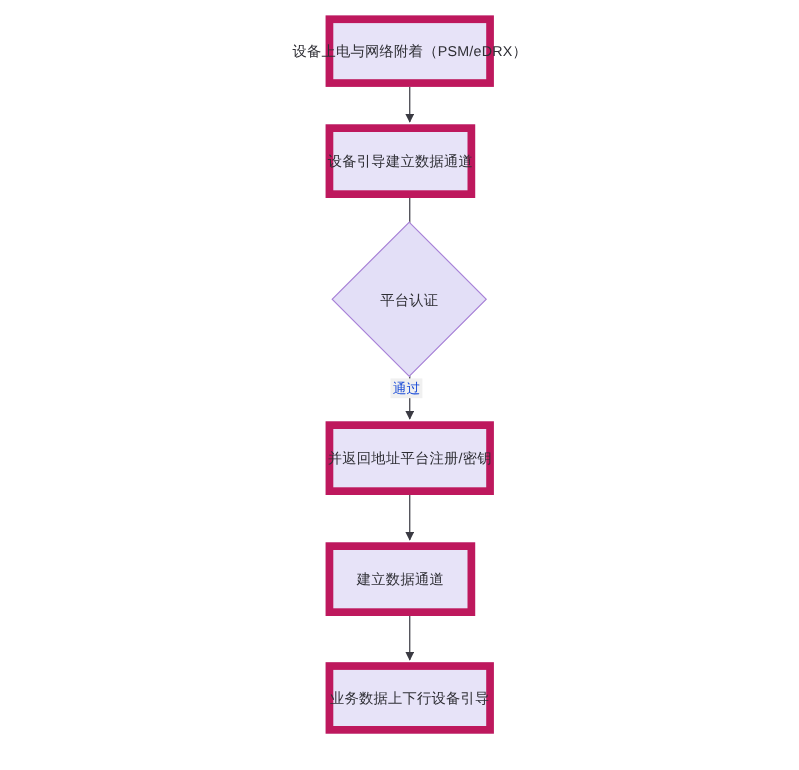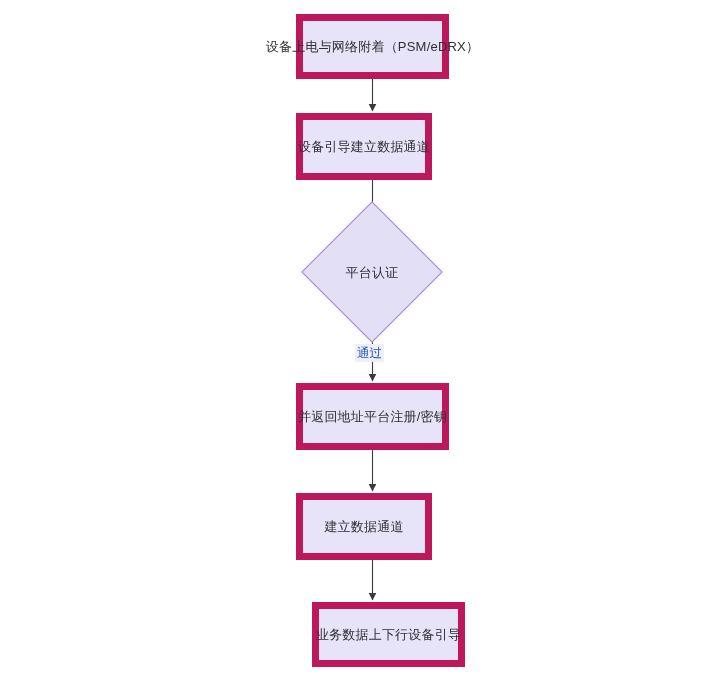--- a/index.html
+++ b/index.html
@@ -117,18 +117,18 @@
 
   <div class="node" style="left:296px; top:383px; width:153px; height:67px;">
     <span class="line">并返回地址</span>
     <span class="line">平台注册/密钥</span>
   </div>
 
   <div class="node" style="left:296px; top:493px; width:136px; height:67px;">
     <span class="line">建立数据通道</span>
   </div>
 
-  <div class="node" style="left:296px; top:602px; width:153px; height:65px;margin-left:16px;">
+  <div class="node" style="left:296px; top:602px; width:153px; height:65px;">
     <span class="line">业务数据上下行</span>
     <span class="line">设备引导</span>
   </div>
 
 </div>
 
 </body></html>

